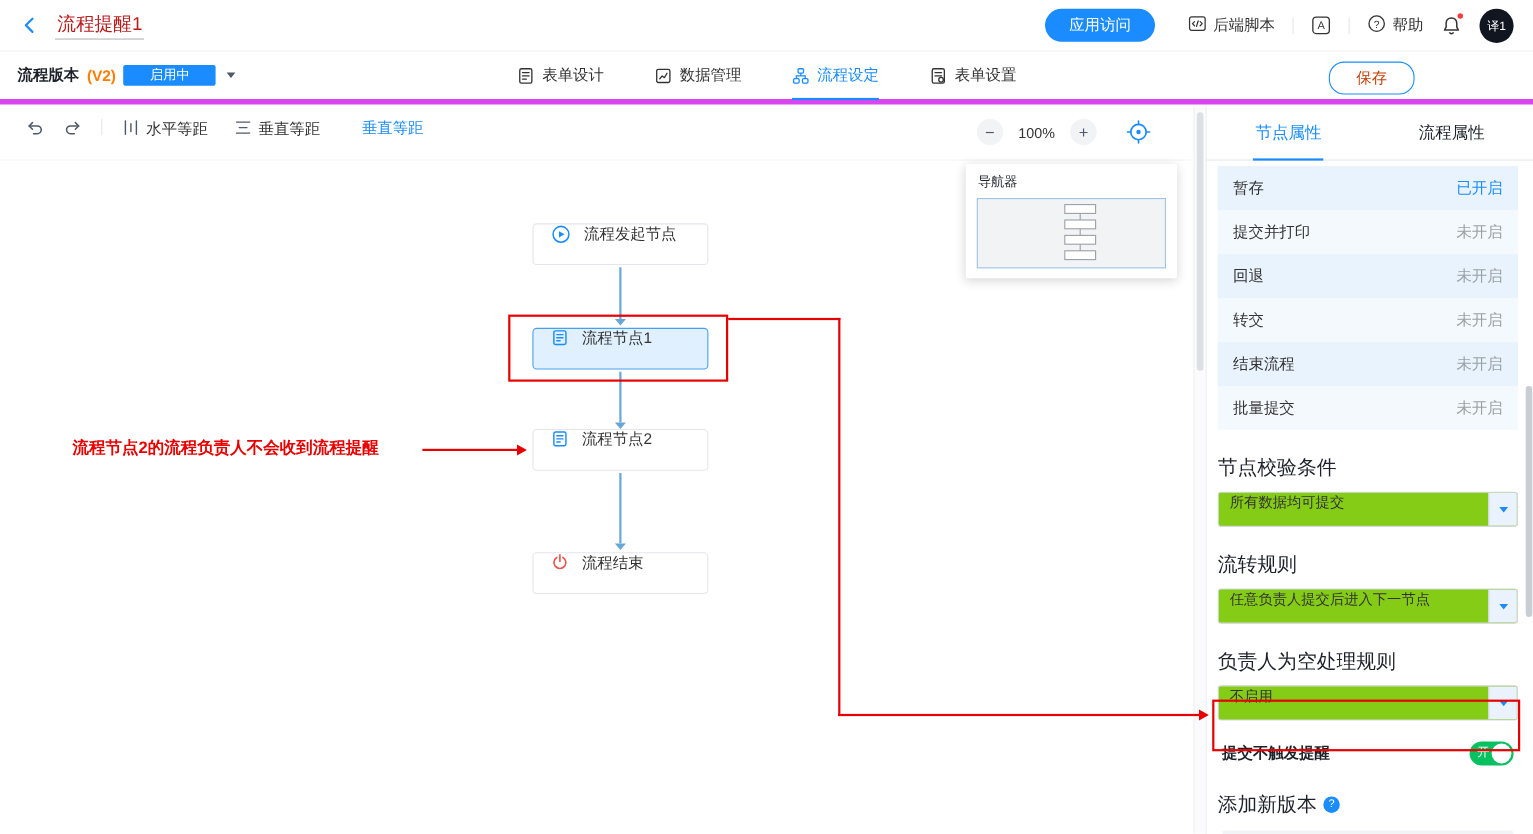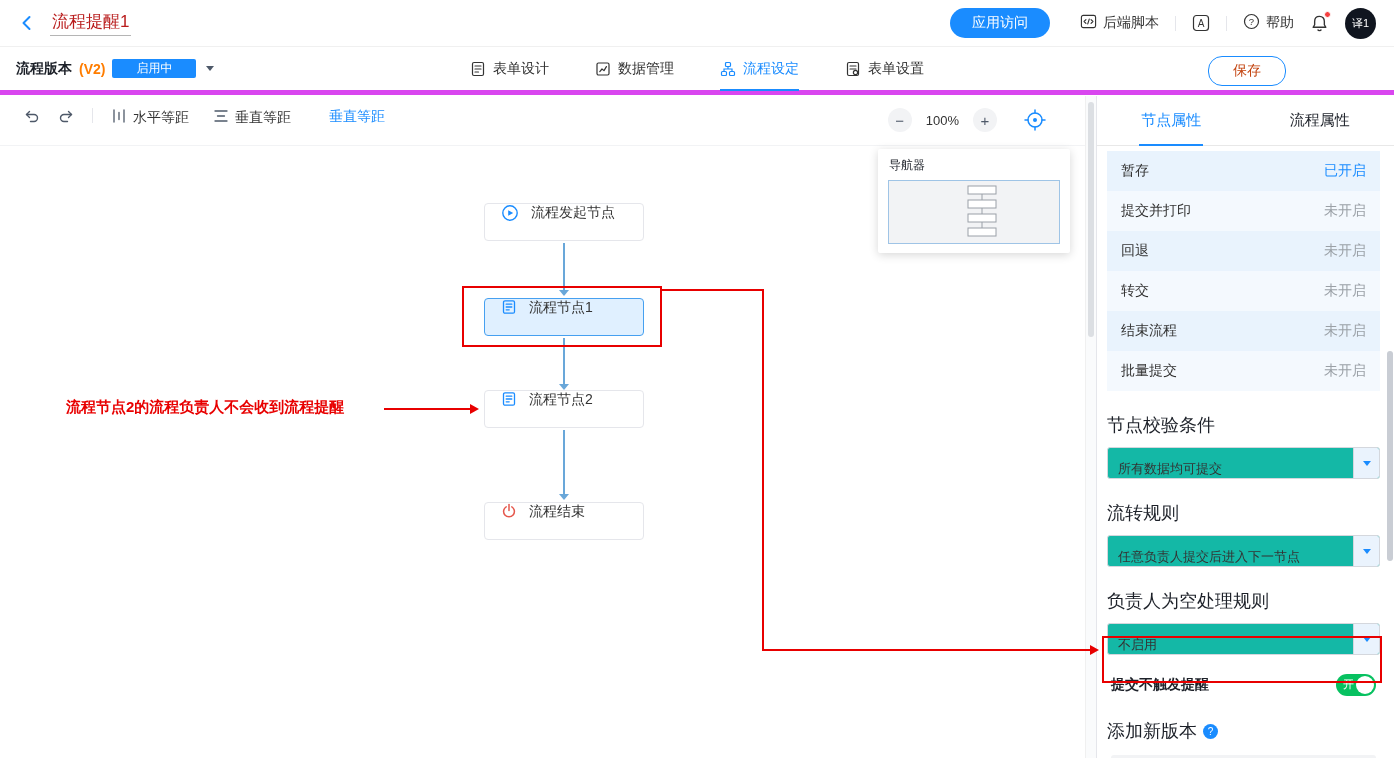--- a/index.html
+++ b/index.html
@@ -67,21 +67,21 @@
   .ptab{flex:1;display:flex;align-items:center;justify-content:center;font-size:15px;color:#1d2129;position:relative;cursor:pointer}
   .ptab.active{color:#1A8CFF}
   .ptab.active::after{content:"";position:absolute;bottom:-1px;left:50%;transform:translateX(-50%);width:64px;height:2px;background:#1A8CFF}
   .panel-body{padding:5px 14px 0 10px}
   .srow{height:40px;display:flex;align-items:center;justify-content:space-between;padding:0 14px;font-size:14px;cursor:pointer}
   .srows > .srow:nth-child(odd){background:#E9F3FD}
   .srows > .srow:nth-child(even){background:#F4F9FE}
   .status-on{color:#1A8CFF}
   .status-off{color:#9aa0a6}
   .sec-label{margin-top:22px;font-size:18px;font-weight:400;color:#1d2129}
-  .dropdown{margin-top:10px;height:32px;border:1px solid #D4D7DD;border-radius:3px;display:flex;align-items:flex-end;justify-content:space-between;overflow:hidden;background:#14b8a6;cursor:pointer}
+  .dropdown{margin-top:10px;height:32px;border:1px solid #D4D7DD;border-radius:3px;display:flex;align-items:flex-start;justify-content:space-between;overflow:hidden;background:#84cc16;cursor:pointer}
   .dd-value{padding:0 10px;font-size:13px;color:#333;white-space:nowrap}
   .dd-suffix{width:26px;align-self:stretch;background:#EAF3FD;border-left:1px solid #D4D7DD;display:flex;align-items:center;justify-content:center}
   .dd-caret{width:0;height:0;border-left:4px solid transparent;border-right:4px solid transparent;border-top:5px solid #1A8CFF}
   .toggle-row{margin-top:12px;height:36px;display:flex;align-items:center;justify-content:space-between;padding:0 4px}
   .toggle-label{font-size:14px;font-weight:700;color:#1d2129}
   .switch{width:40px;height:22px;border-radius:11px;background:#07C160;position:relative;cursor:pointer}
   .switch .on-text{position:absolute;left:7px;top:5px;color:#fff;font-size:11px;line-height:1}
   .switch .knob{position:absolute;right:2px;top:2px;width:18px;height:18px;border-radius:50%;background:#fff}
   .tl-label-row{margin-top:16px;display:flex;align-items:center;gap:6px}
   .q-icon{width:15px;height:15px;border-radius:50%;background:#1A8CFF;color:#fff;font-size:10px;display:flex;align-items:center;justify-content:center;cursor:pointer}

